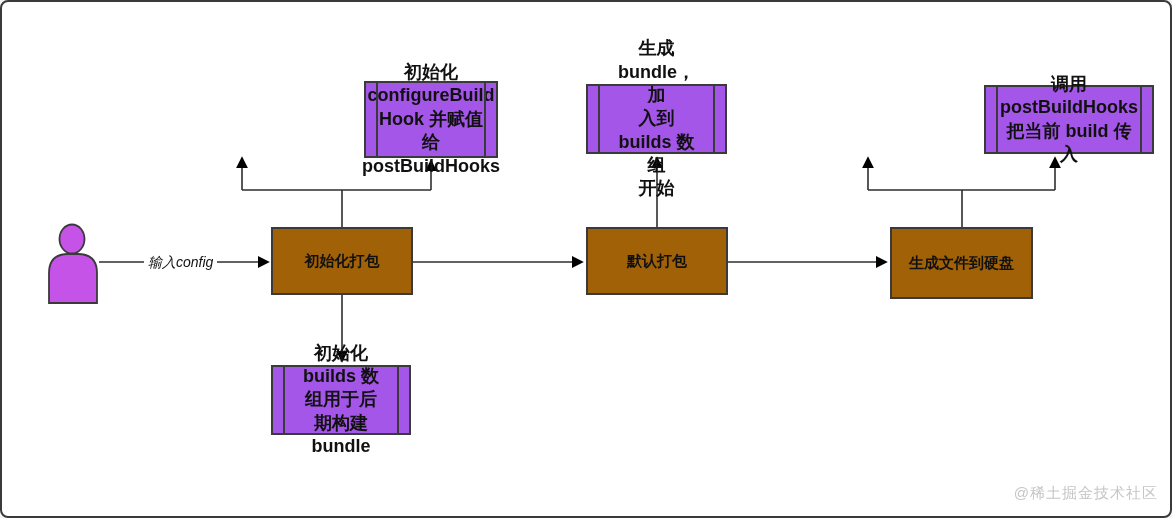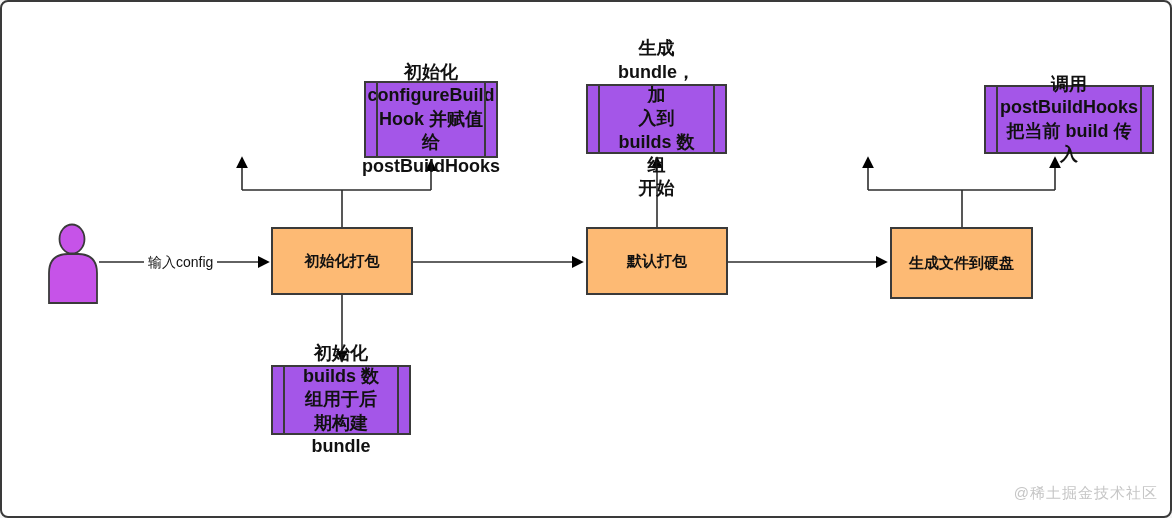--- a/index.html
+++ b/index.html
@@ -30,21 +30,21 @@
     justify-content: center;
     text-align: center;
     border: 2px solid #3a3a3a;
     color: #111111;
     line-height: 1.3;
   }
   .node-label { white-space: pre-line; }
 
   
   .node.main {
-    background: #fdba74;
+    background: #a16207;
     font-size: 15px;
     font-weight: 700;
   }
 
   
   .node.sub {
     background: #a456e8;
     font-size: 18px;
     font-weight: 700;
     padding: 2px 26px;
@@ -62,20 +62,21 @@
 
   .edge-label {
     position: absolute;
     left: 142px;
     top: 251px;
     background: #ffffff;
     padding: 0 4px;
     font-size: 14px;
     color: #111111;
     line-height: 18px;
+    font-style: italic;
   }
 
   .watermark {
     position: absolute;
     right: 12px;
     bottom: 13px;
     font-size: 15px;
     color: #c6c6c6;
     letter-spacing: 1px;
   }

